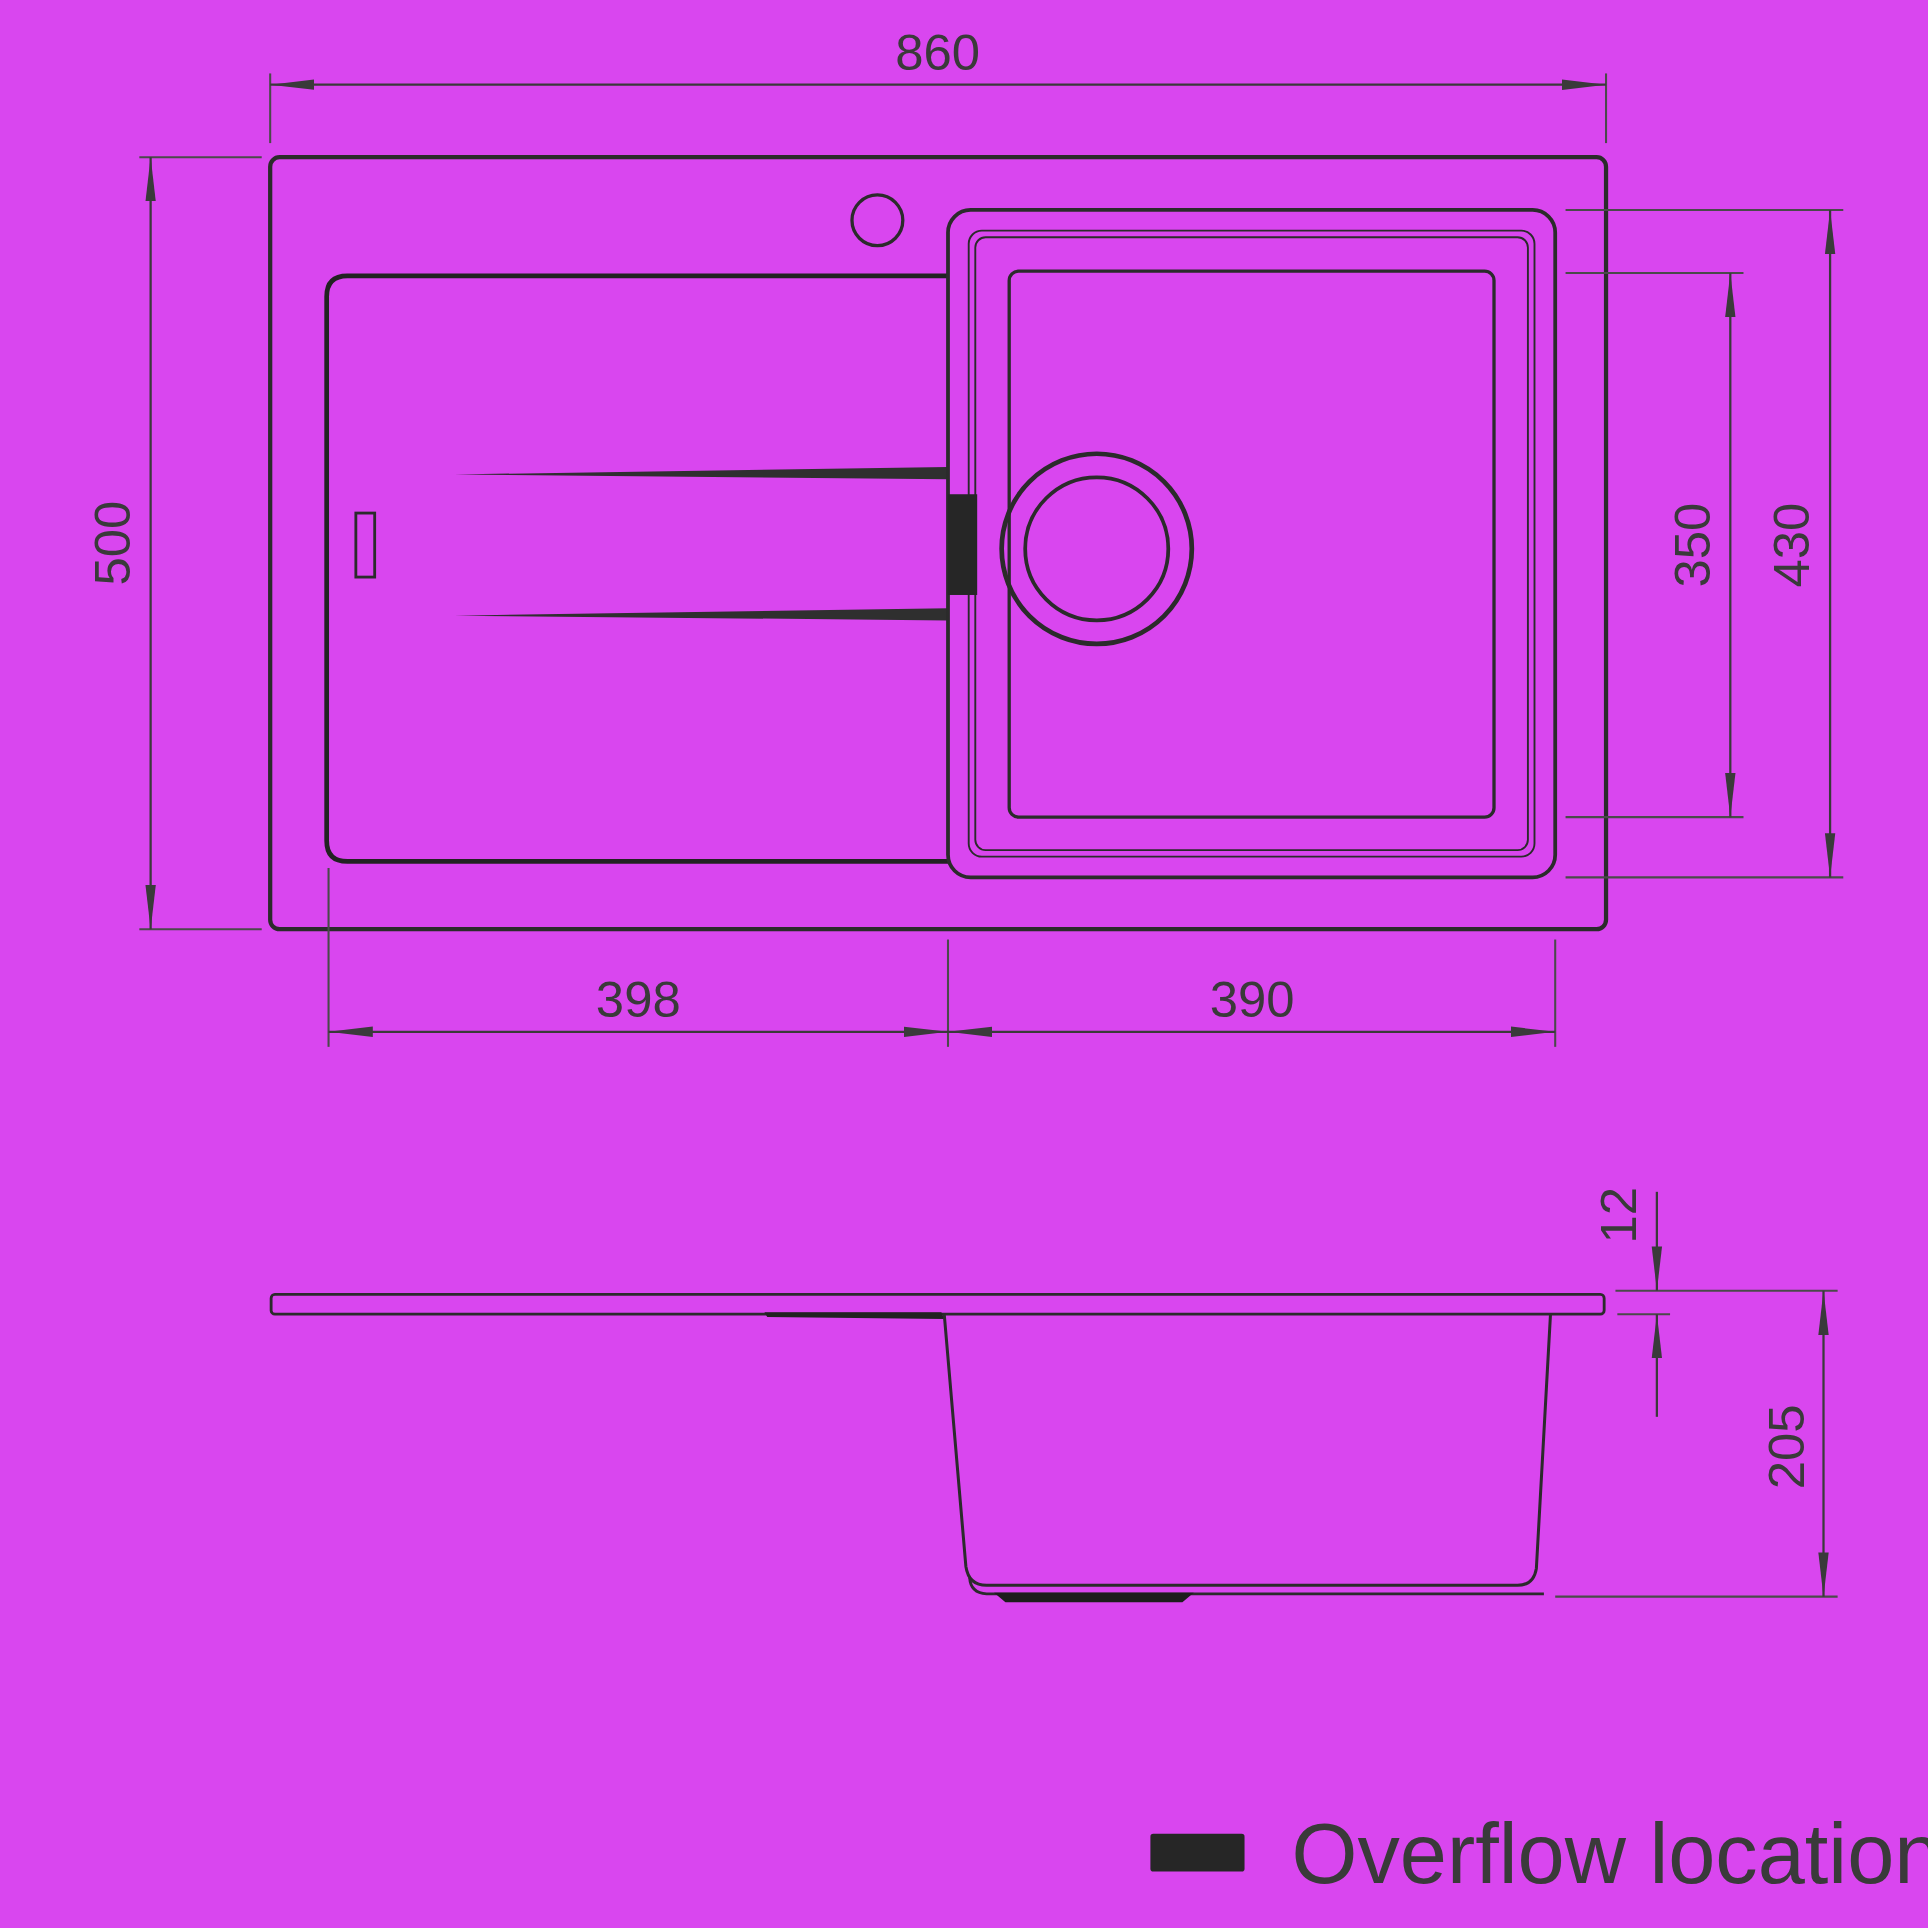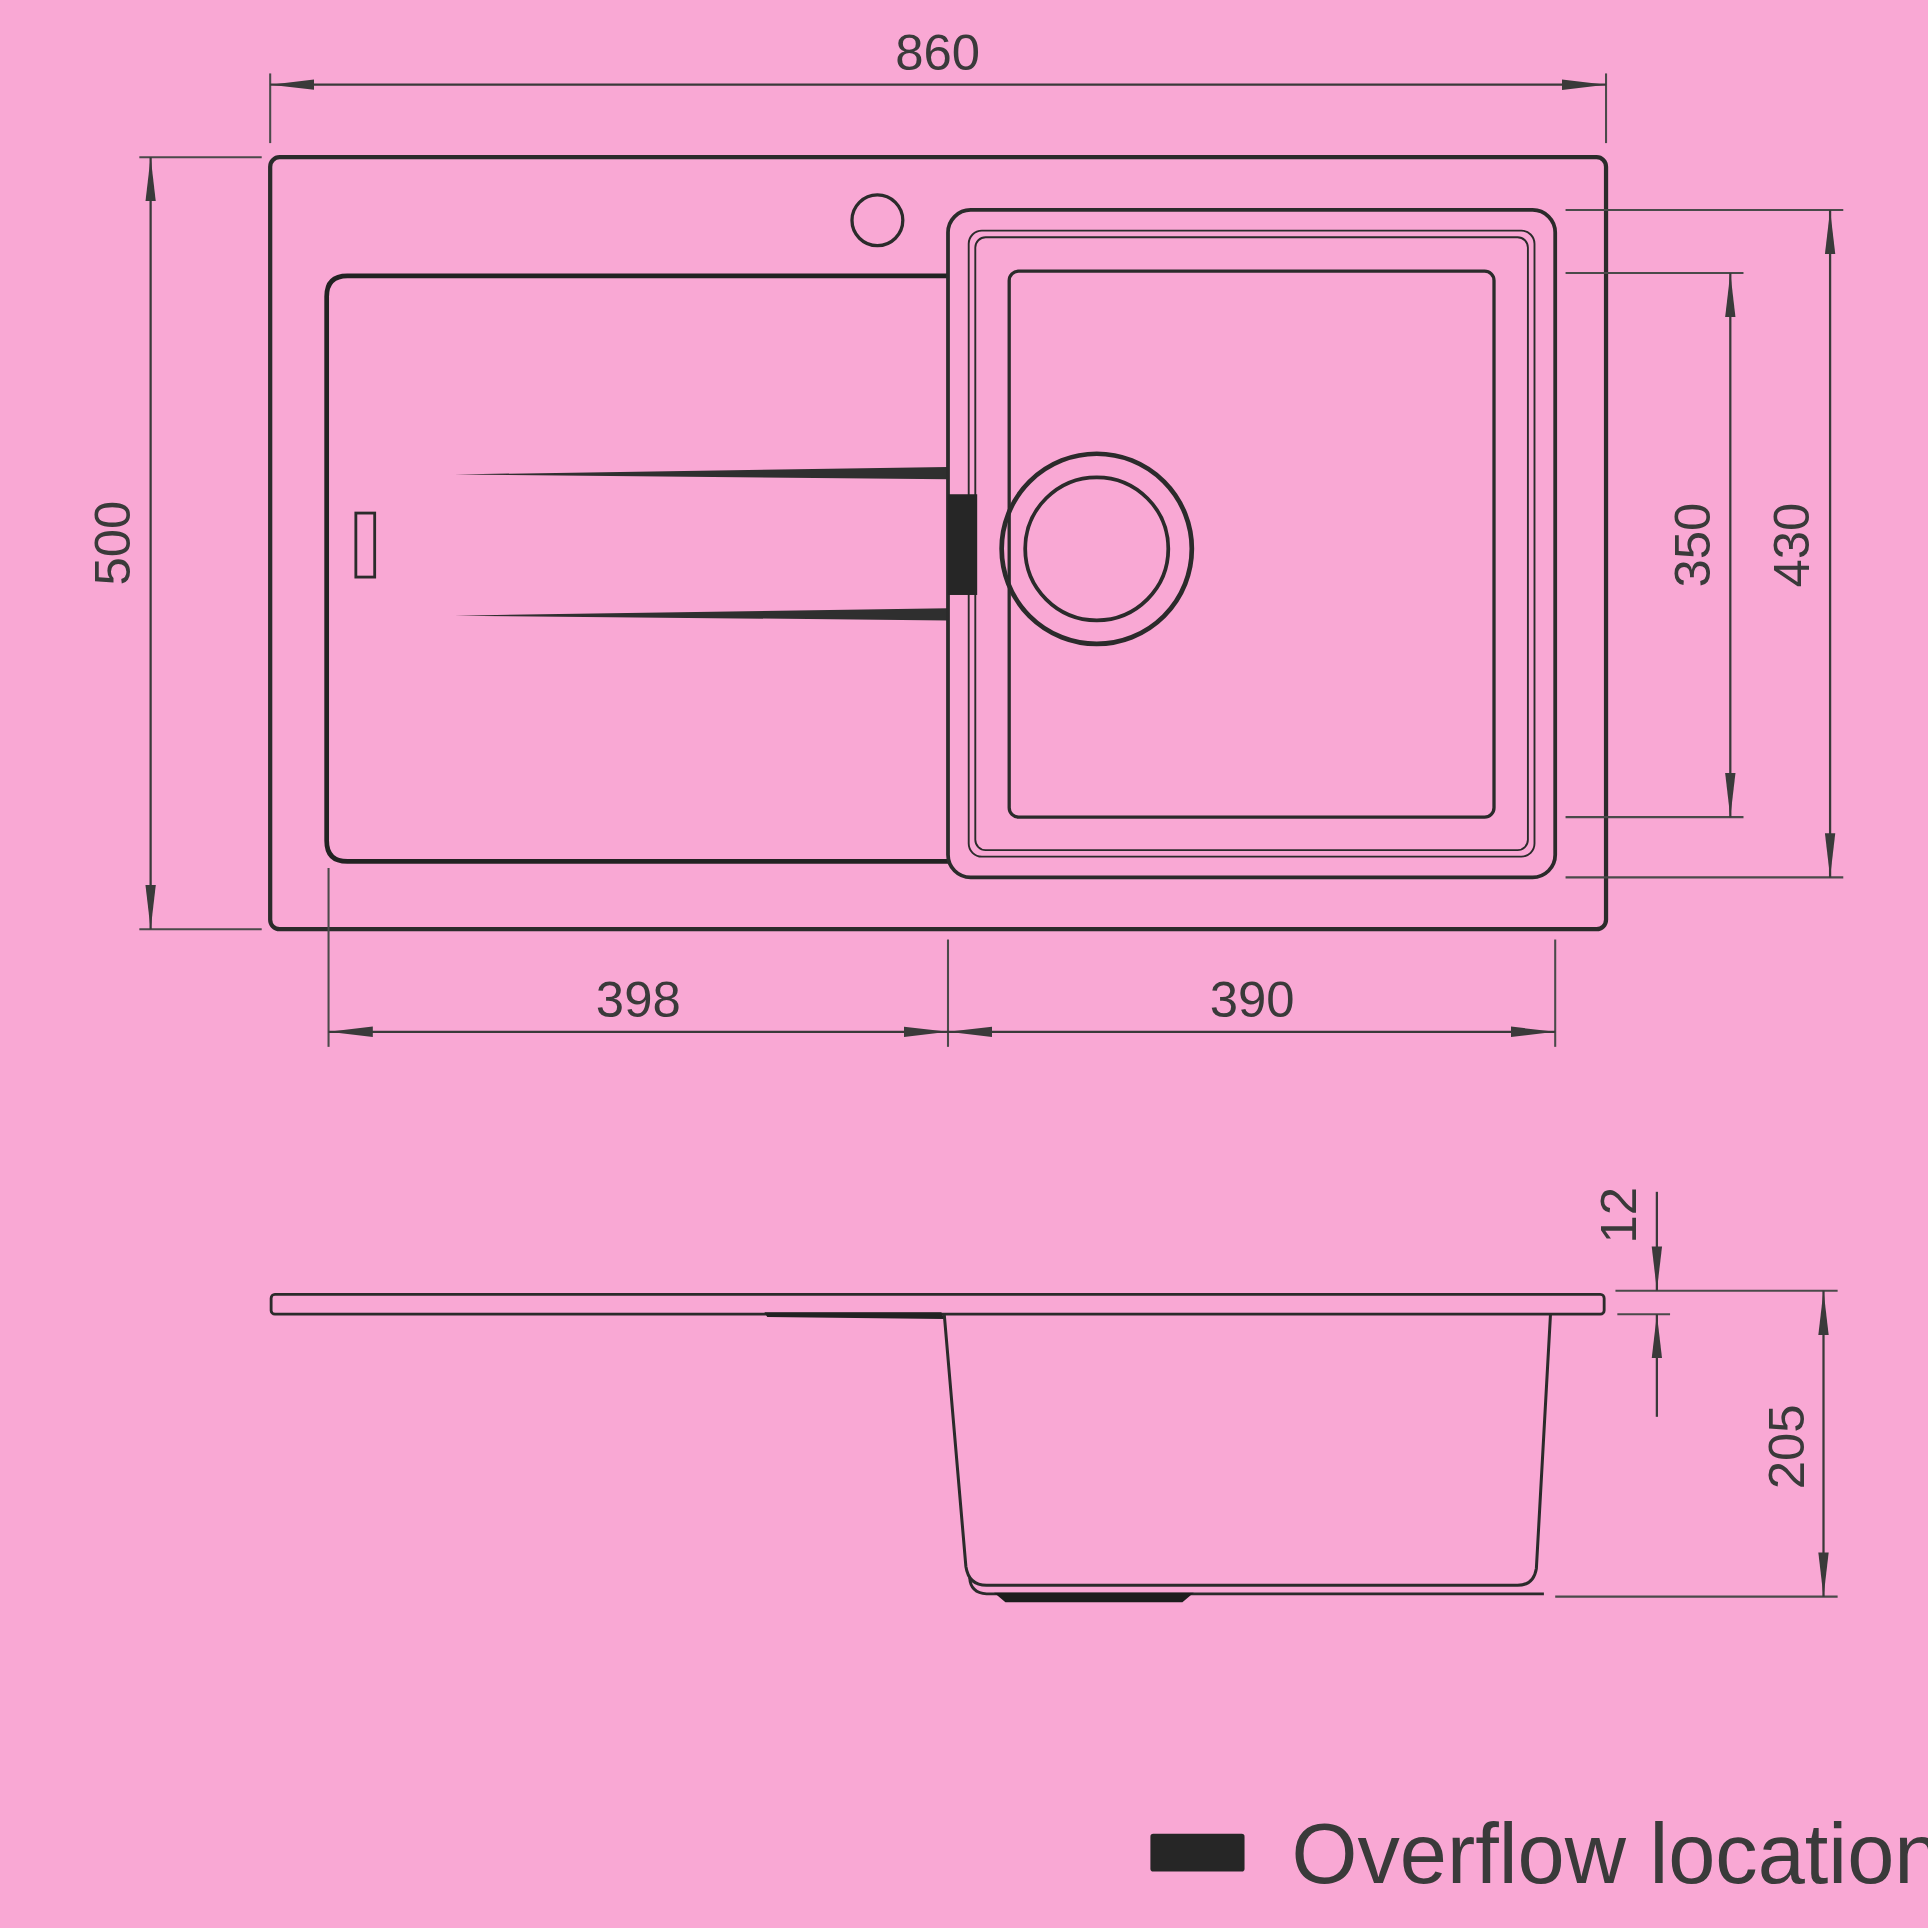--- a/index.html
+++ b/index.html
@@ -4,21 +4,21 @@
 <style>
   html, body {
     margin: 0;
     padding: 0;
     background: #ffffff;
   }
   .canvas {
     position: relative;
     width: 1928px;
     height: 1928px;
-    background: #f9a8d4;
+    background: #d946ef;
     font-family: "Liberation Sans", sans-serif;
   }
   svg { display: block; }
   .objline   { stroke: #2b2b2b; fill: none; }
   .thickline { stroke: #222222; fill: none; }
   .dimline   { stroke: #3a3a3a; fill: none; stroke-width: 2.4; }
   .extline   { stroke: #4a4a4a; fill: none; stroke-width: 2.2; }
   .dimtext   {
     font-family: "Liberation Sans", sans-serif;
     font-size: 54px;

